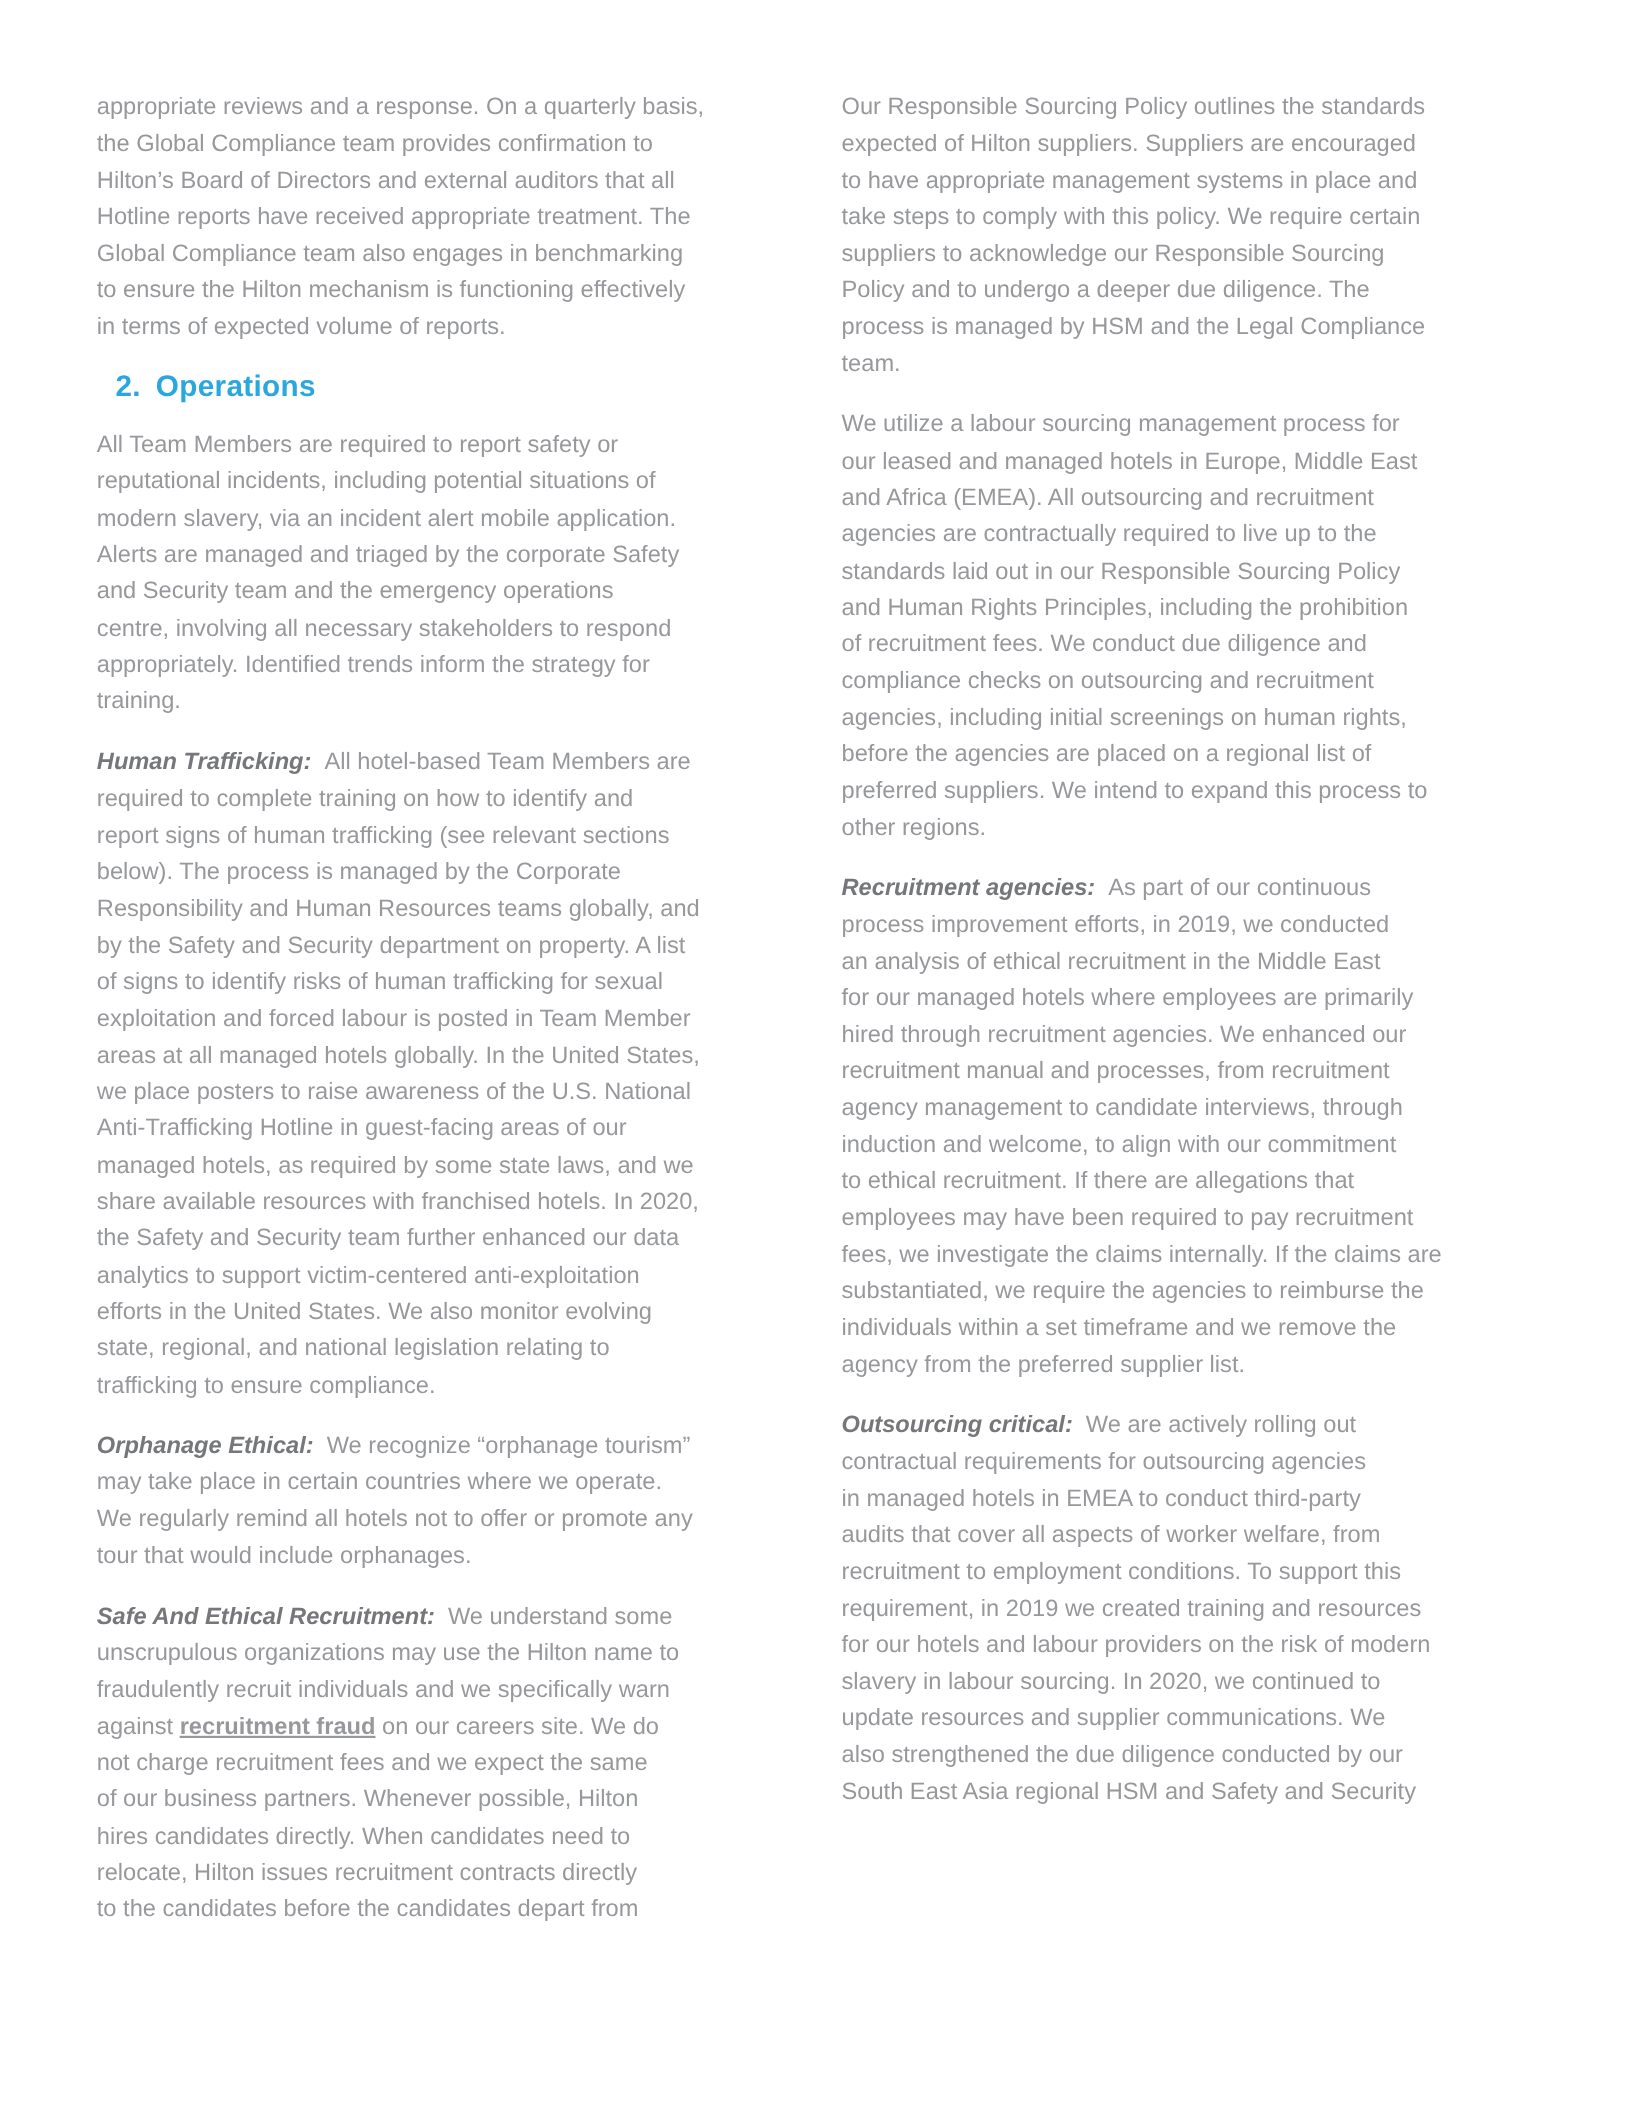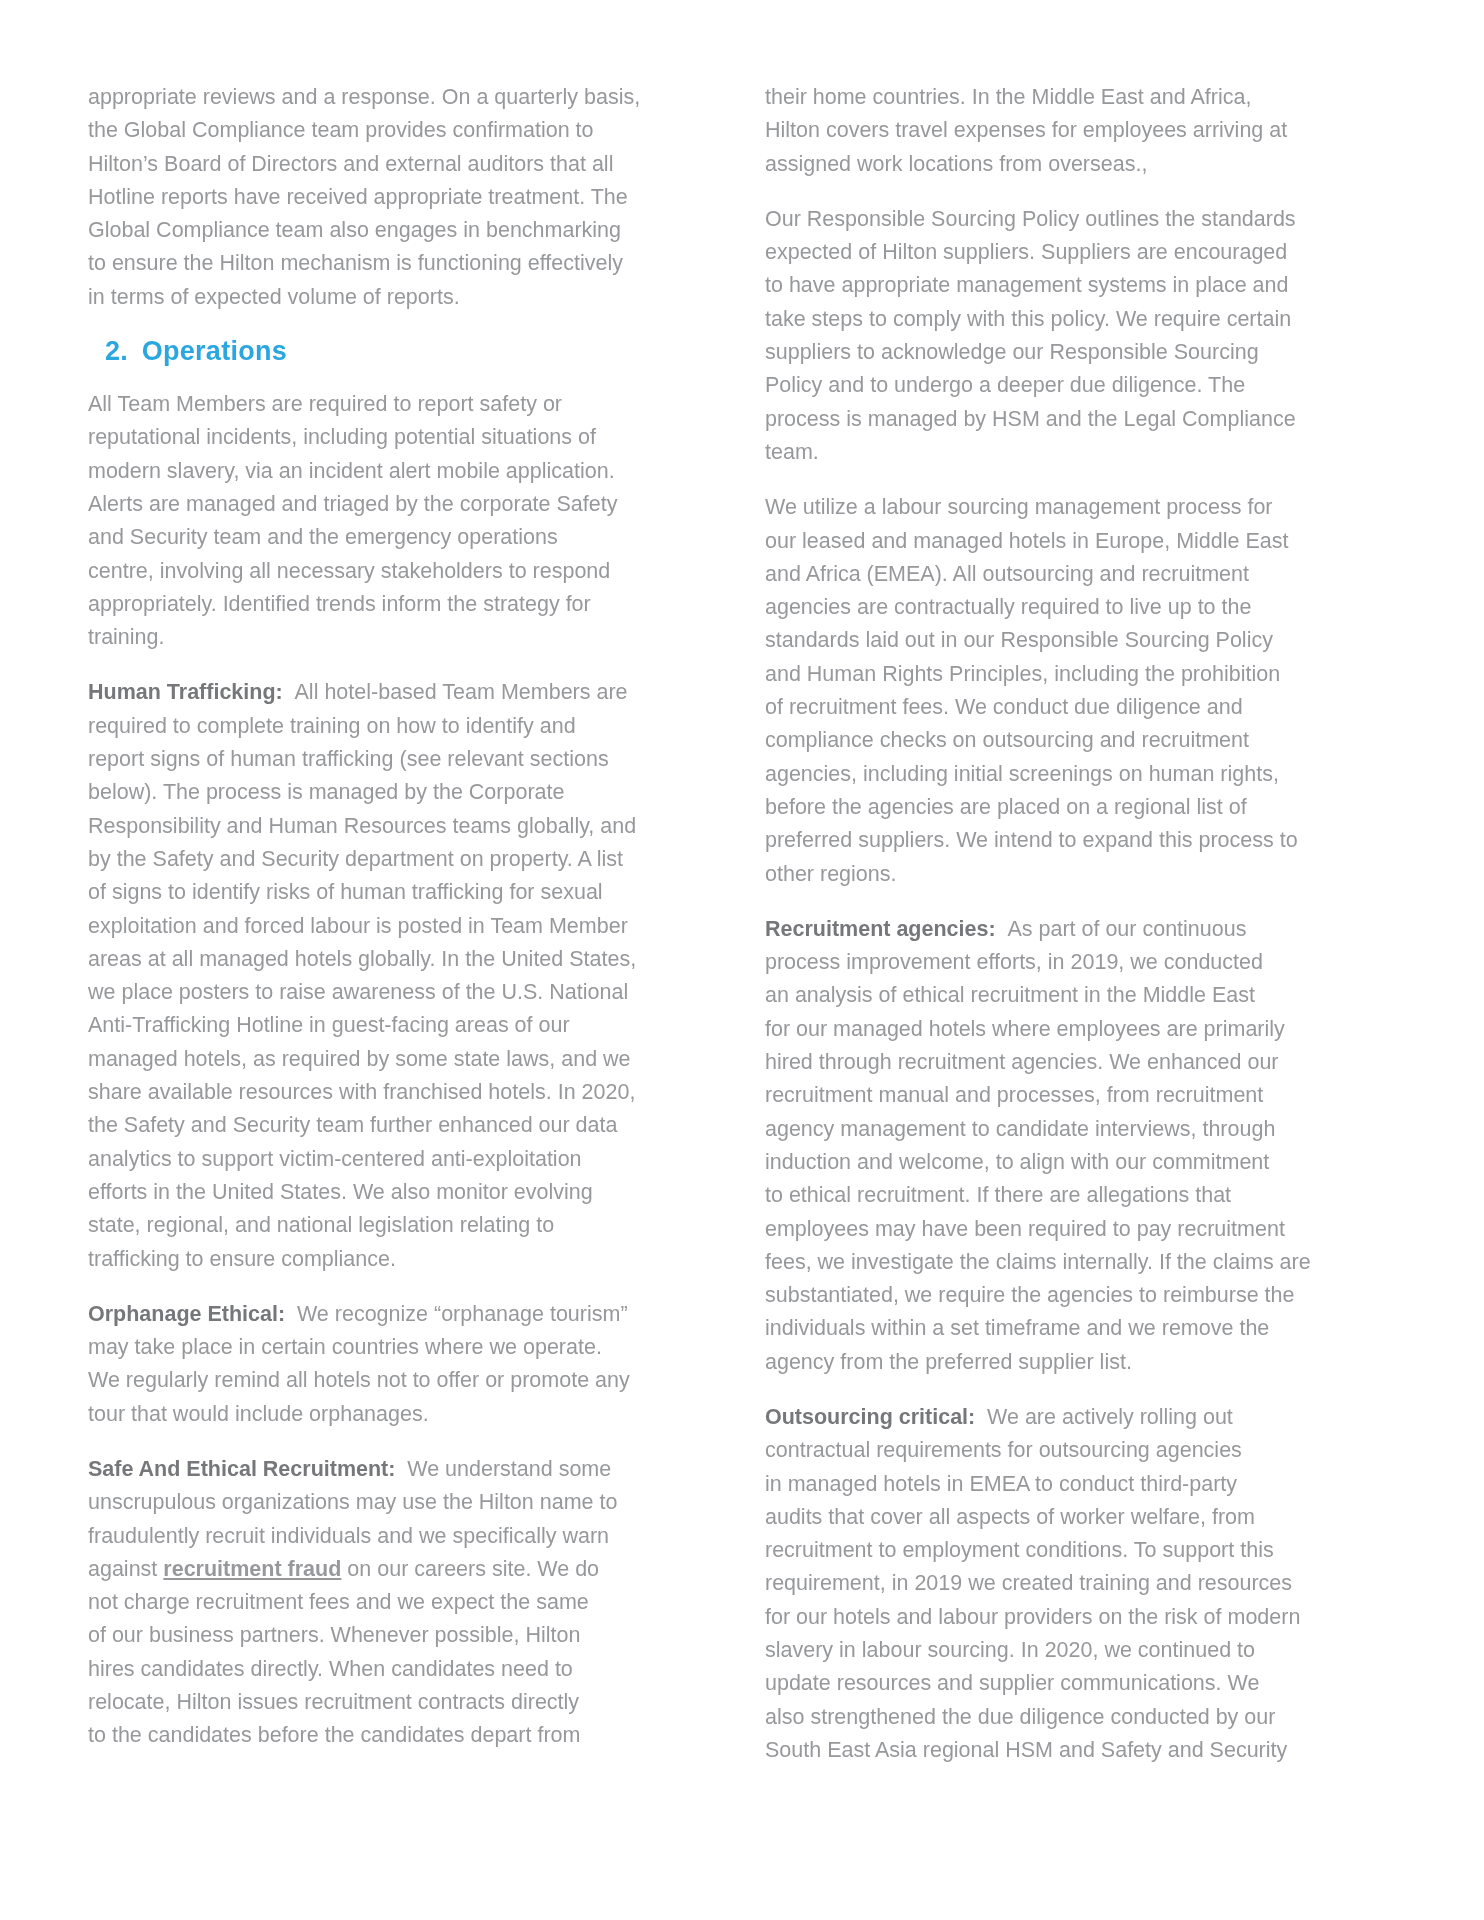--- a/index.html
+++ b/index.html
@@ -23,20 +23,21 @@
     line-height: 33.3px;
     font-weight: 400;
     color: #97989b;
     letter-spacing: 0px;
     white-space: pre-line;
   }
   p.body strong.label {
     font-weight: 700;
     color: #76777a;
     margin-right: 0.55em;
+    font-style: italic;
   }
   a.link {
     color: inherit;
     text-decoration: underline;
     cursor: pointer;
     font-weight: bold;
   }
   h3.heading {
     margin: 0 0 22px 0;
     padding-left: 17px;
@@ -96,23 +97,20 @@
 unscrupulous organizations may use the Hilton name to
 fraudulently recruit individuals and we specifically warn
 against</span> <a class="link">recruitment fraud</a> <span>on our careers site. We do
 not charge recruitment fees and we expect the same
 of our business partners. Whenever possible, Hilton
 hires candidates directly. When candidates need to
 relocate, Hilton issues recruitment contracts directly
 to the candidates before the candidates depart from</span></p>
   </div>
   <div class="column right">
-    <p class="body">their home countries. In the Middle East and Africa,
-Hilton covers travel expenses for employees arriving at
-assigned work locations from overseas.,</p>
     <p class="body">Our Responsible Sourcing Policy outlines the standards
 expected of Hilton suppliers. Suppliers are encouraged
 to have appropriate management systems in place and
 take steps to comply with this policy. We require certain
 suppliers to acknowledge our Responsible Sourcing
 Policy and to undergo a deeper due diligence. The
 process is managed by HSM and the Legal Compliance
 team.</p>
     <p class="body">We utilize a labour sourcing management process for
 our leased and managed hotels in Europe, Middle East

